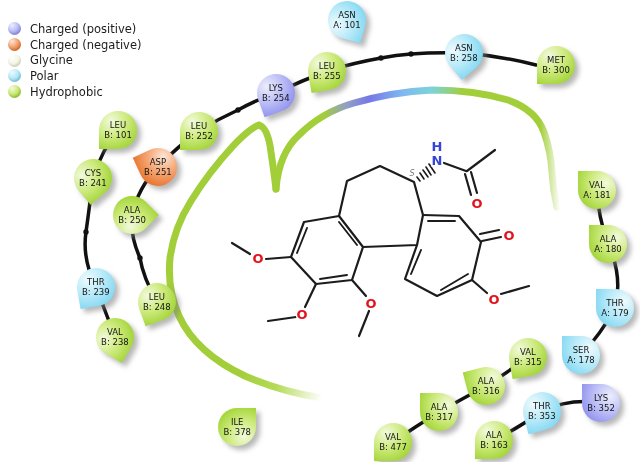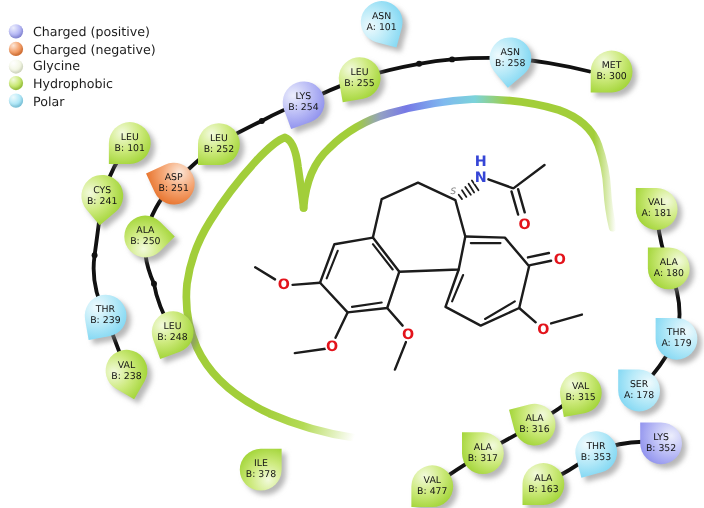--- a/index.html
+++ b/index.html
@@ -330,22 +330,22 @@
     </div>
     <div class="legend-row">
       <span class="legend-ball negative"></span>
       <span class="legend-label">Charged (negative)</span>
     </div>
     <div class="legend-row">
       <span class="legend-ball glycine"></span>
       <span class="legend-label">Glycine</span>
     </div>
     <div class="legend-row">
+      <span class="legend-ball polar"></span>
+      <span class="legend-label">Polar</span>
+    </div>
+    <div class="legend-row">
       <span class="legend-ball hydrophobic"></span>
       <span class="legend-label">Hydrophobic</span>
     </div>
-    <div class="legend-row">
-      <span class="legend-ball polar"></span>
-      <span class="legend-label">Polar</span>
-    </div>
   </div>
 
 </div>
 
 </body></html>

